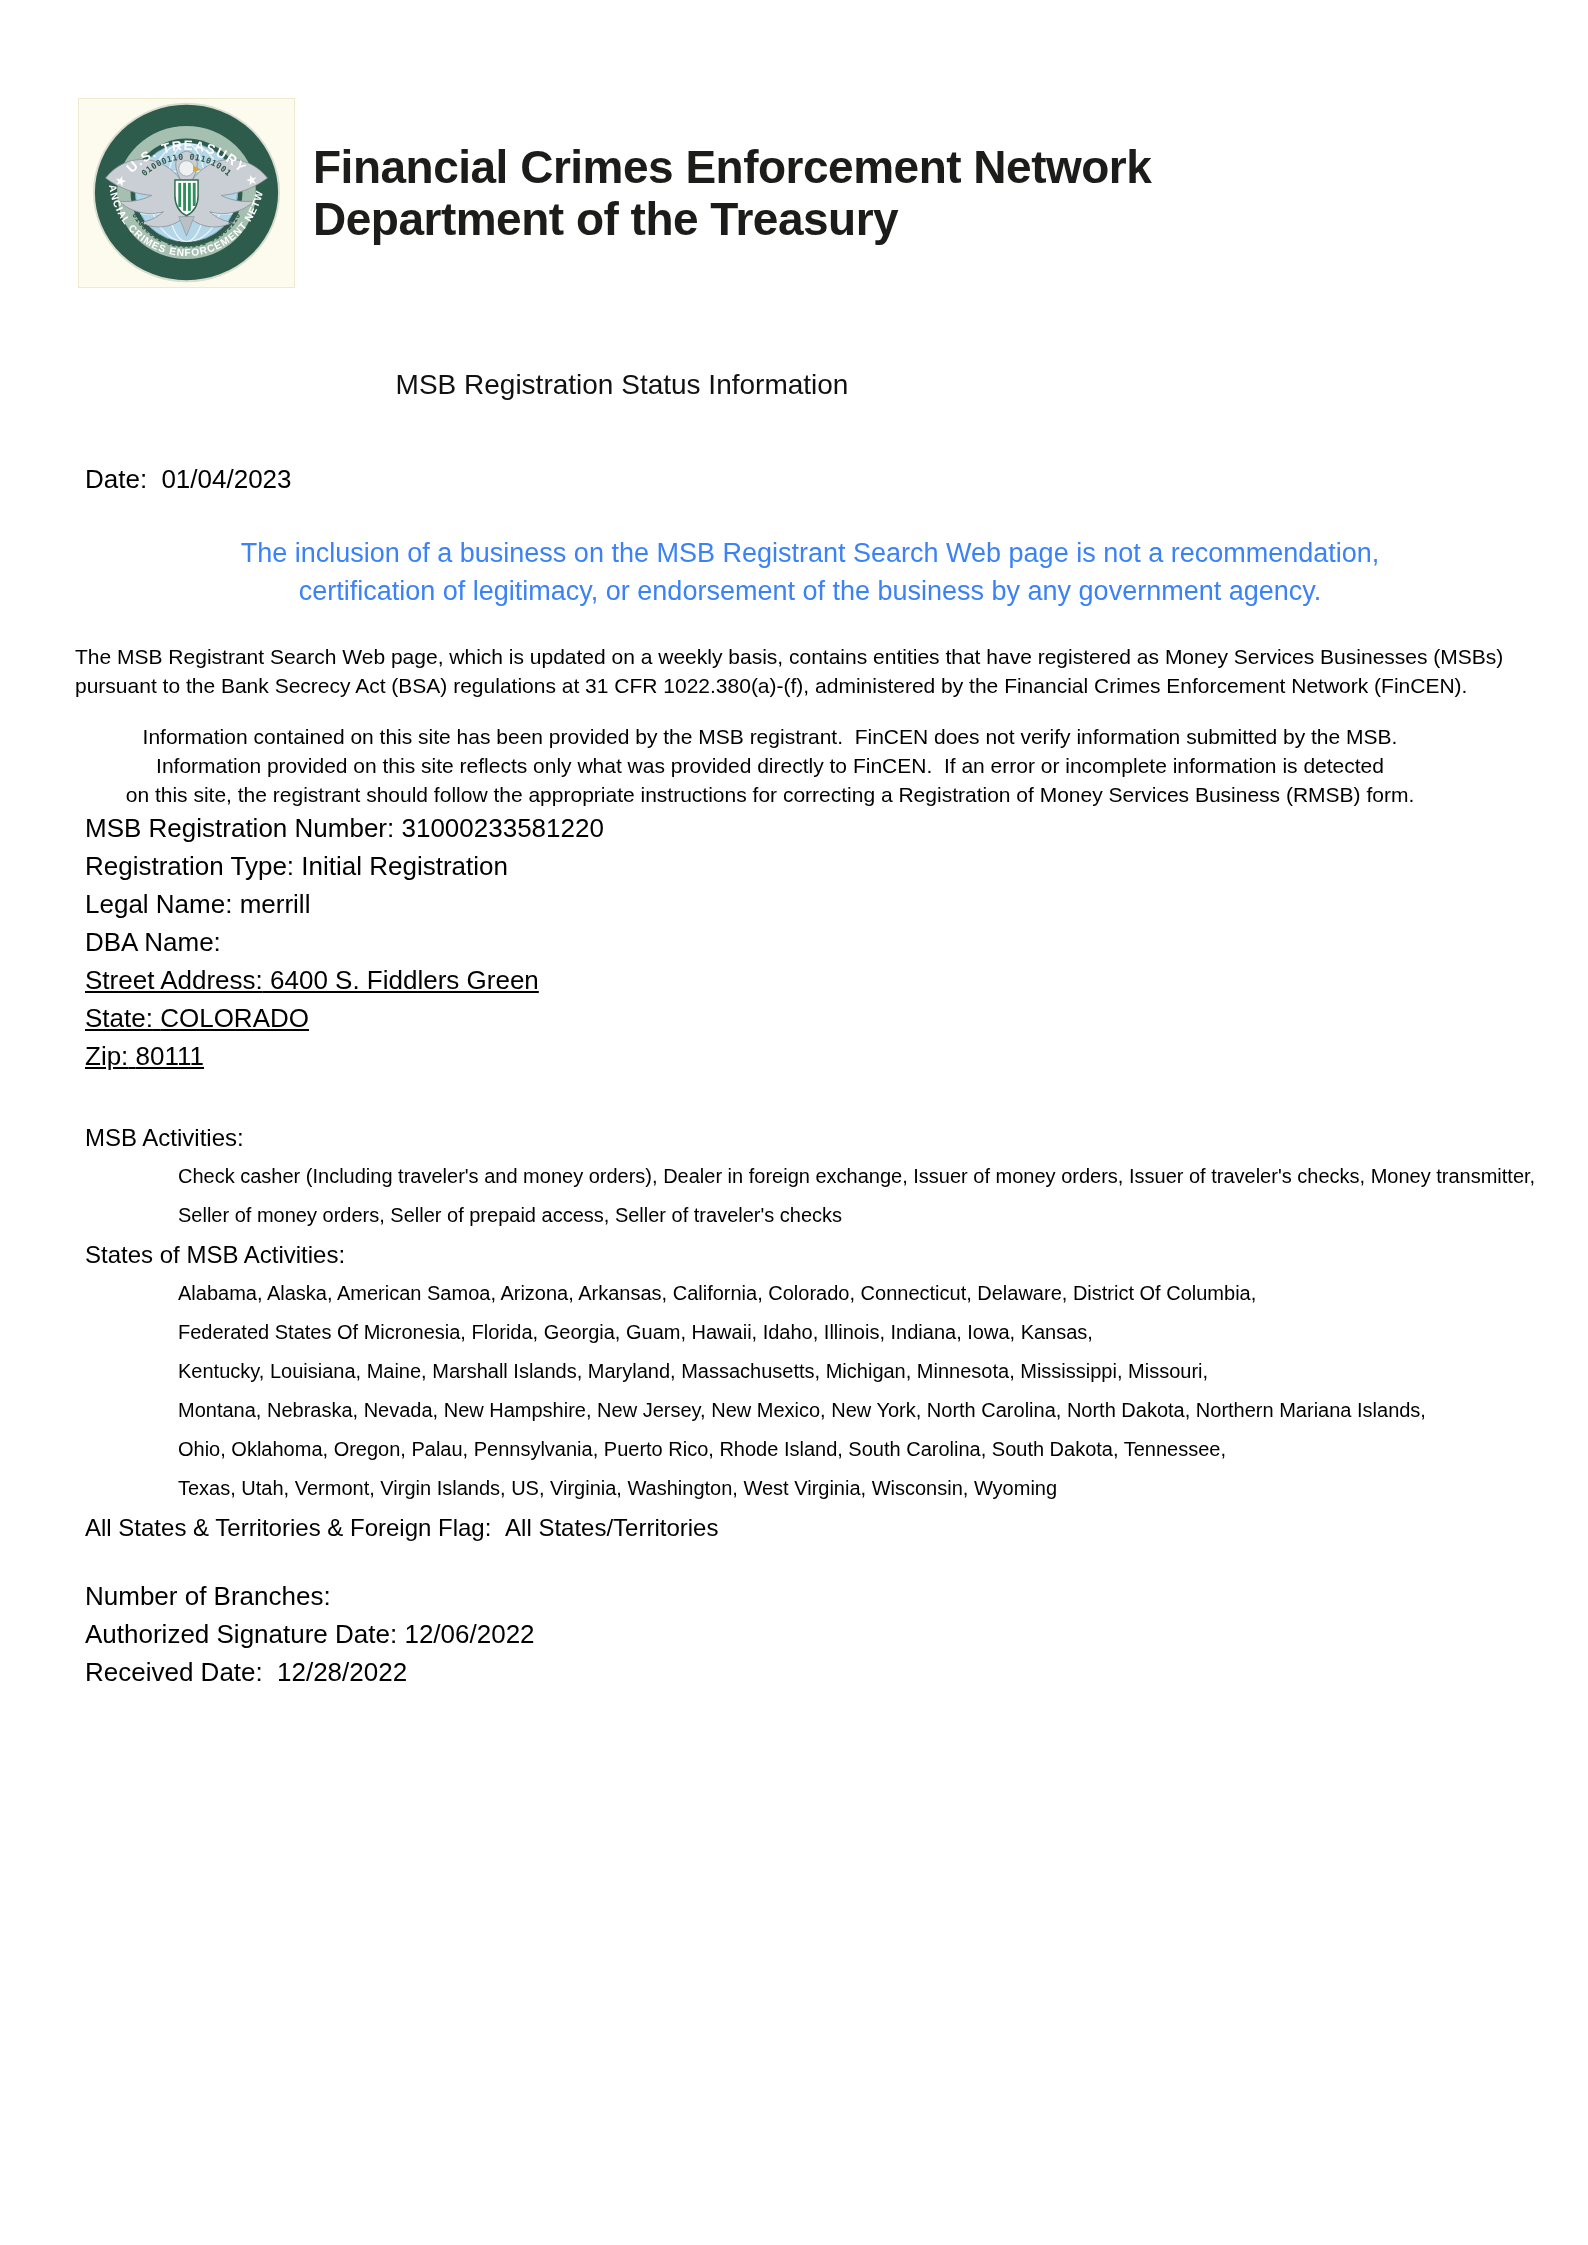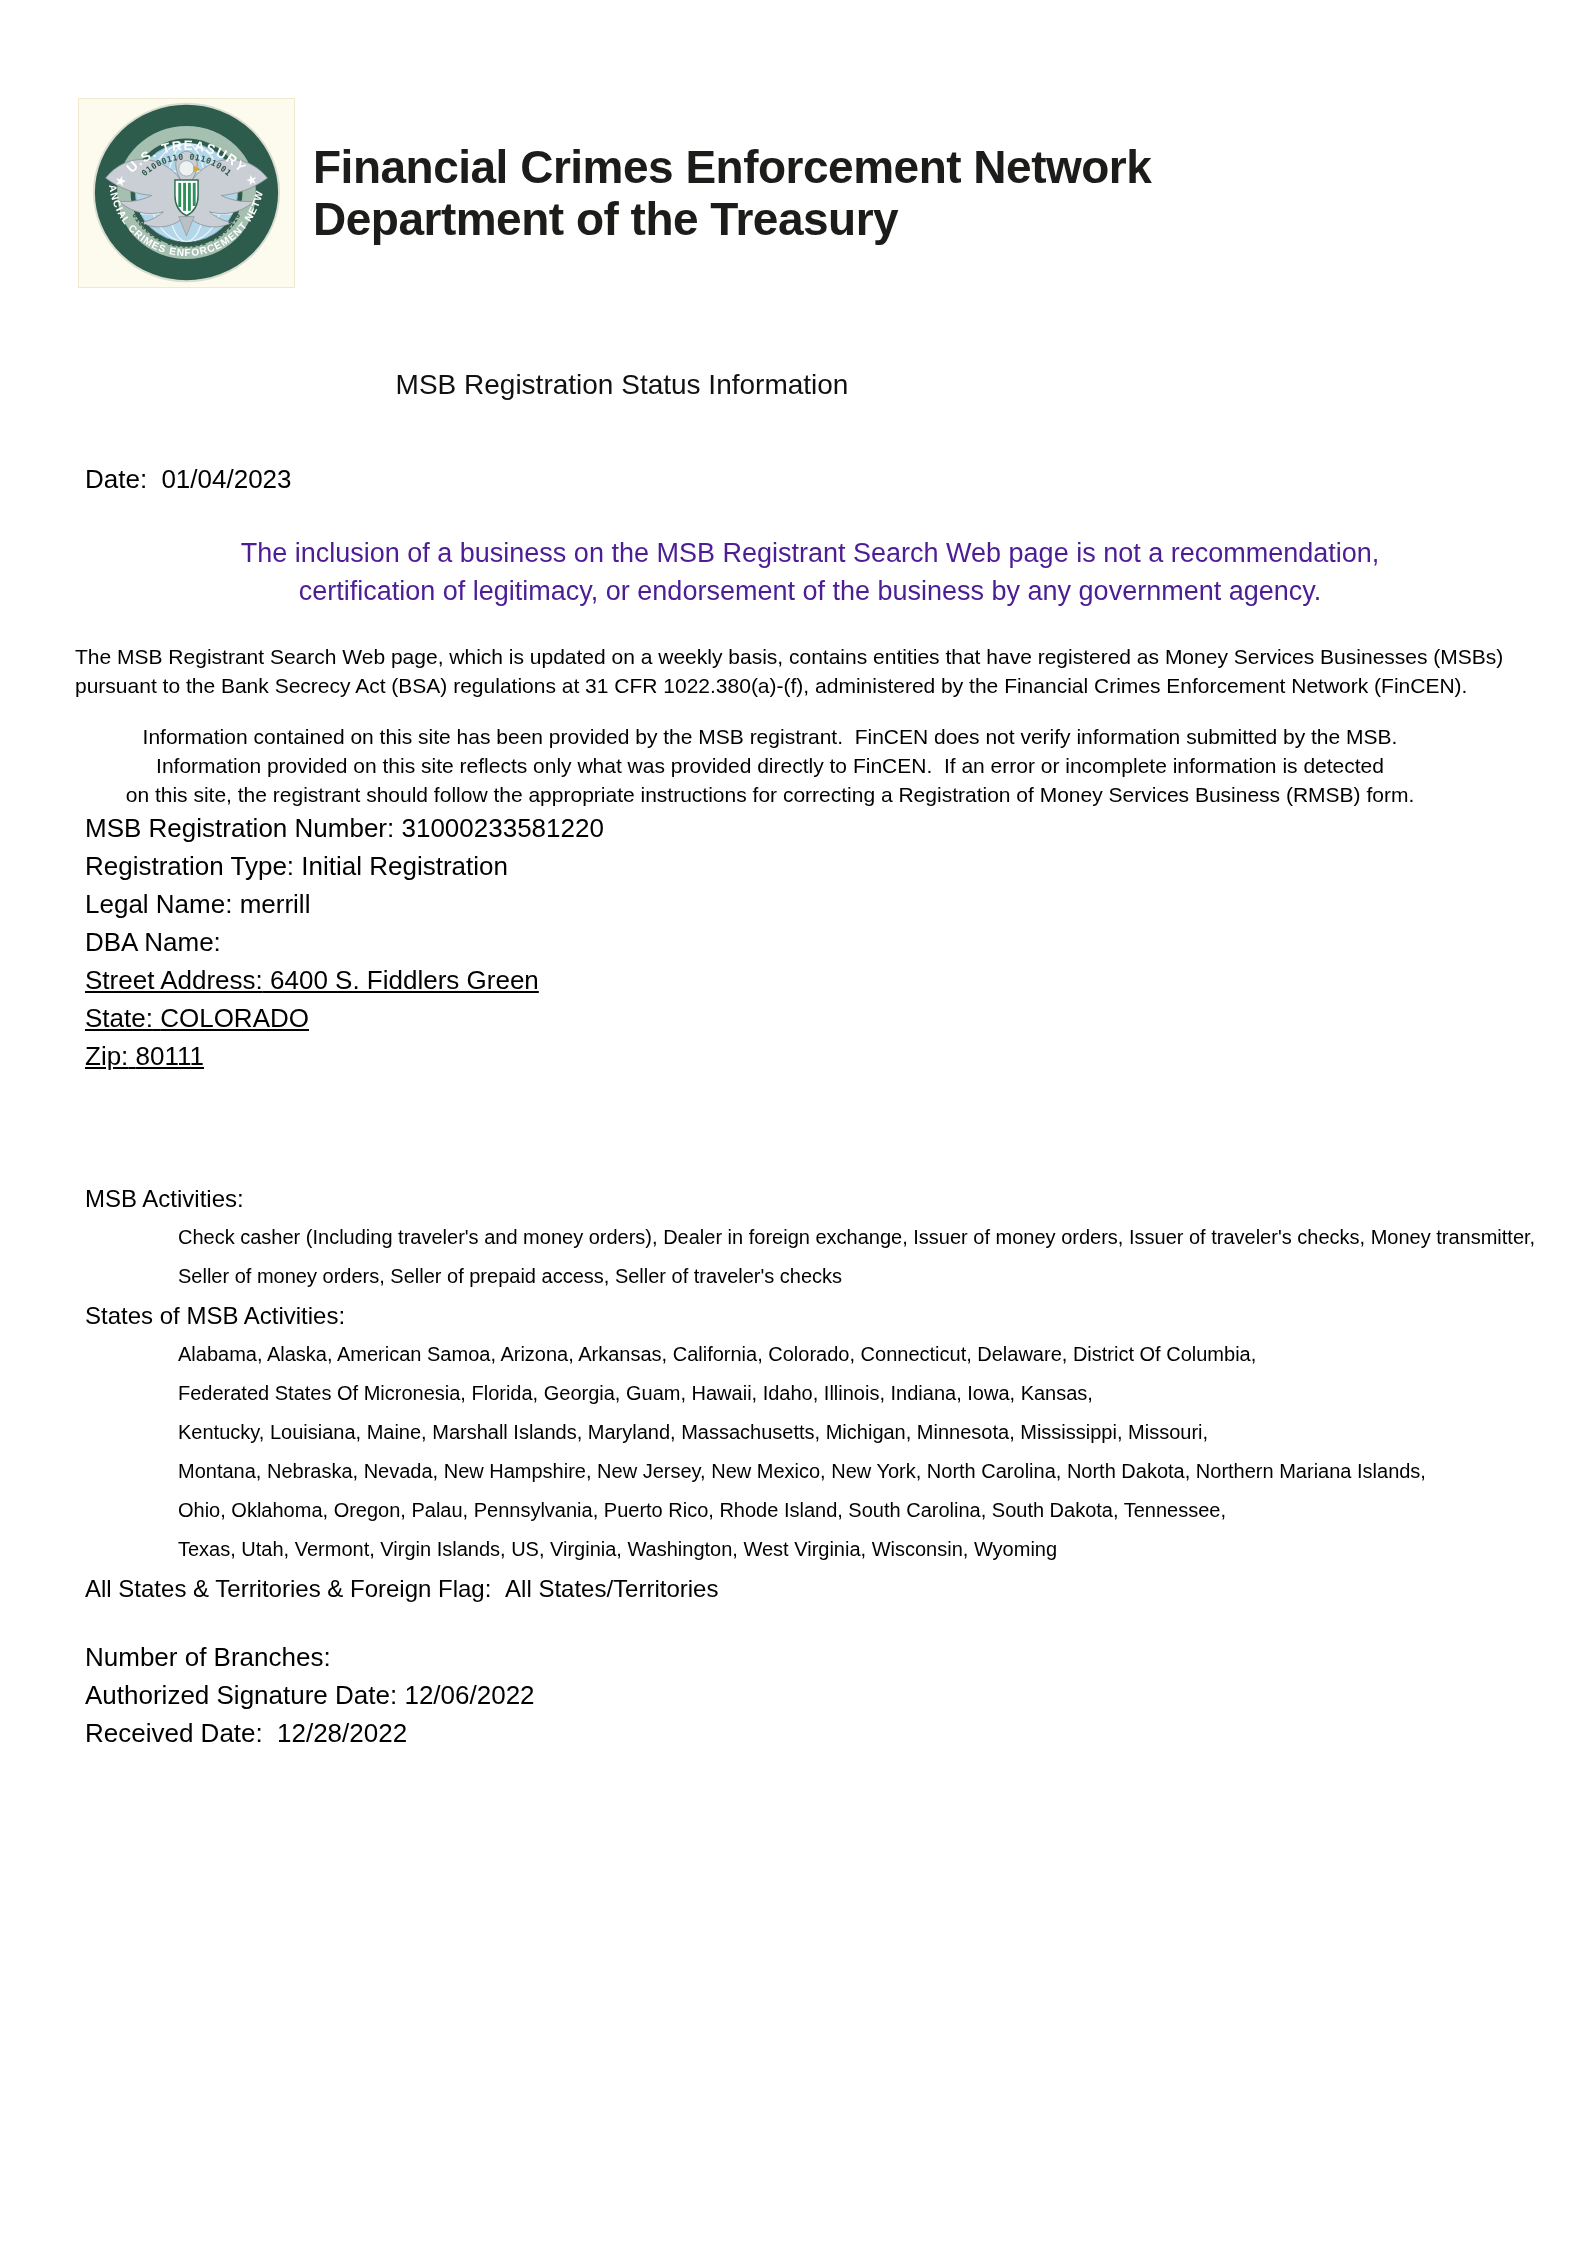--- a/index.html
+++ b/index.html
@@ -22,31 +22,31 @@
     margin-left:18px;
     font-size:46px;font-weight:700;line-height:52px;
     letter-spacing:-0.5px;color:#1c1c1a;
   }
   
   .title-wrap{margin-top:80px;width:1244px;text-align:center;
     font-size:28px;line-height:34px;color:#111;}
   .date-row{margin:58px 0 0 85px;font-size:26px;line-height:38px;white-space:pre;}
   
   .notice{margin:36px 0 0 85px;width:1450px;text-align:center;
-    font-size:27px;line-height:38px;color:#4c1d95;}
+    font-size:27px;line-height:38px;color:#3b82f6;}
   .notice .line{white-space:pre;}
   .disclaimer{margin:22px 0 0 75px;width:1390px;text-align:center;
     font-size:21px;line-height:29px;color:#000;}
   .disclaimer.first{margin-top:32px;}
   .disclaimer .line{white-space:pre;}
   
   .block{margin-left:85px;}
   .reg-block{}
   .addr-block{text-decoration:underline;}
-  .act-block{margin-top:104px;}
+  .act-block{margin-top:43px;}
   .bottom-block{margin-top:30px;}
   .detail-row{font-size:26px;line-height:38px;white-space:pre;}
   .section-row{line-height:39px;white-space:pre;}
   .section-label{font-size:24px;}
   .row-indent{font-size:20px;margin-left:93px;}
   .gap2{padding-left:7px;}
 </style>
 </head>
 <body>
 

